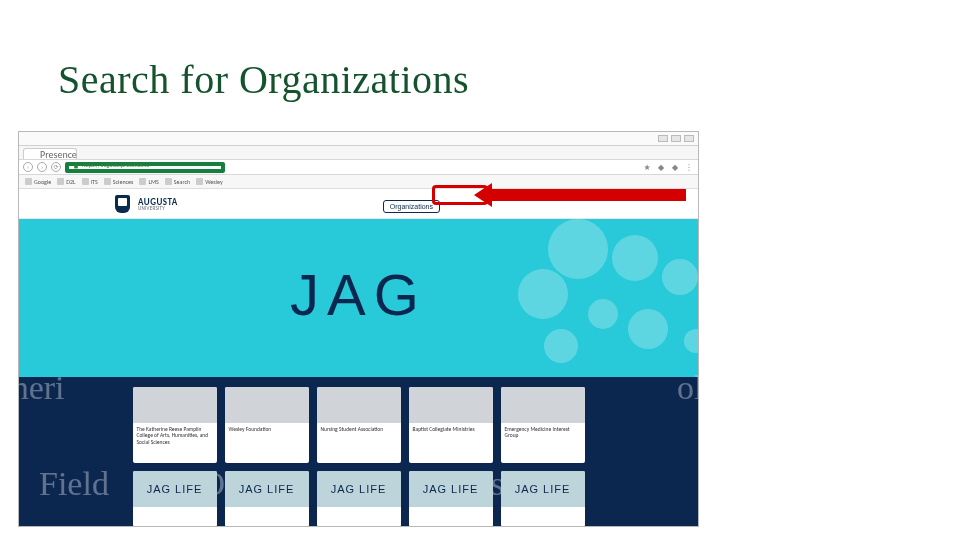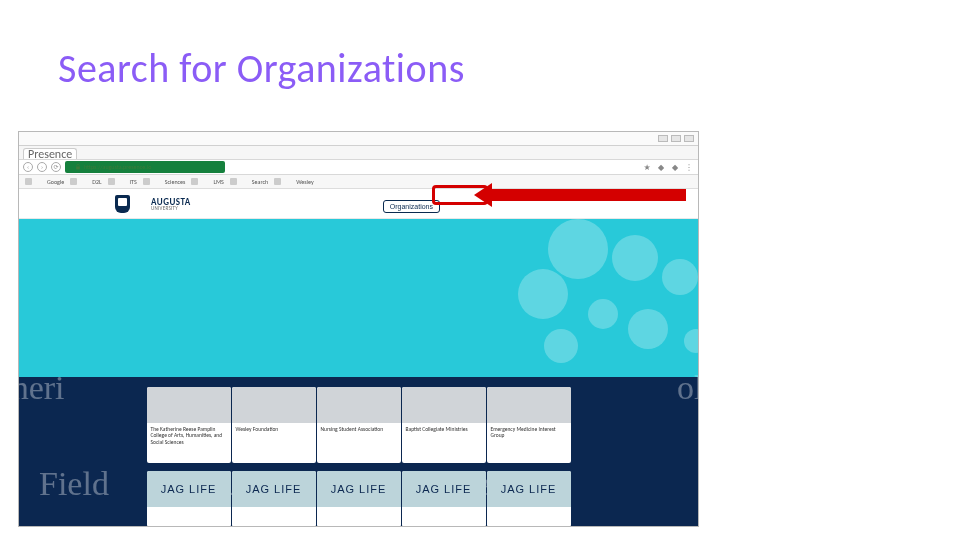--- a/index.html
+++ b/index.html
@@ -1,58 +1,58 @@
 <!DOCTYPE html>
 <html><head>
 <meta charset="utf-8">
 <style>
   * { box-sizing: border-box; margin: 0; padding: 0; }
   html, body { width: 960px; height: 540px; font-family: "Segoe UI", Calibri, Arial, sans-serif; background: #fff; overflow: hidden; }
   .stage { position: relative; width: 960px; height: 540px; }
-  .slide-title { position: absolute; left: 58px; top: 44px; font-size: 40px; font-weight: 400; color: #8b5cf6; letter-spacing: 0.5px; }
+  .slide-title { position: absolute; left: 58px; top: 56px; font-size: 40px; font-weight: 400; color: #14532d; letter-spacing: 0.5px; font-family: Liberation Serif, serif; }
   .right-caption { position: absolute; left: 713px; top: 148px; width: 235px; font-size: 14px; line-height: 1.35; color: #111; font-weight: 600; }
 
   
   .browser { position: absolute; left: 18px; top: 131px; width: 681px; height: 396px; border: 1px solid #b8b8b8; background: #f0f0f0; display: flex; flex-direction: column; overflow: hidden; }
   .titlebar { height: 14px; background: #fafafa; border-bottom: 1px solid #d0d0d0; display: flex; align-items: center; justify-content: flex-end; padding: 0 4px; gap: 3px; }
   .win-btn { width: 10px; height: 7px; background: #e6e6e6; border: 1px solid #bbb; }
   .tabstrip { height: 13px; background: #f6f6f6; display: flex; align-items: flex-end; padding-left: 4px; }
-  .tab { height: 11px; width: 54px; background: #fff; border: 1px solid #ccc; border-bottom: none; border-radius: 3px 3px 0 0; font-size: 12px; display:flex; align-items:center; padding-left:4px; color:#666; }
+  .tab { height: 11px; width: 54px; background: #fff; border: 1px solid #ccc; border-bottom: none; border-radius: 3px 3px 0 0; font-size: 10px; display:flex; align-items:center; padding-left:16px; color:#666; }
   .url-row { height: 16px; background: #fff; border-top: 1px solid #d8d8d8; border-bottom: 1px solid #d8d8d8; display: flex; align-items: center; gap: 4px; padding: 0 4px; }
   .nav-icon { width: 10px; height: 10px; border-radius: 50%; border: 1px solid #aaa; font-size:6px; display:flex; align-items:center; justify-content:center; color:#888;}
-  .urlbar { flex: 0 0 160px; height: 11px; border: 6px solid #15803d; border-radius: 2px; font-size: 6px; color: #3a7a3a; display: flex; align-items: center; padding-left: 4px; }
+  .urlbar { flex: 0 0 160px; height: 11px; border: 4px solid #15803d; border-radius: 2px; font-size: 6px; color: #3a7a3a; display: flex; align-items: flex-end; padding-left: 4px; }
   .lock { width:6px; height:6px; margin-right:3px; display:inline-block; }
   .lock svg { display:block; }
   .url-spacer { flex: 1; }
   .chrome-icon { width: 10px; height: 10px; font-size: 8px; color:#888; display:flex; align-items:center; justify-content:center; }
   .bookmark-row { height: 14px; background: #f7f7f7; border-bottom: 1px solid #ddd; display:flex; align-items:center; gap:6px; padding:0 6px; }
-  .bookmark { font-size: 6px; color:#555; display:flex; align-items:center; gap:15px; }
+  .bookmark { font-size: 6px; color:#555; display:flex; align-items:center; gap:2px; }
   .bm-ico { width:7px; height:7px; background:#ccc; border-radius:1px; }
 
   
   .site { flex: 1; background: #fff; position: relative; overflow: hidden; }
   .site-header { height: 30px; background: #fff; border-bottom: 1px solid #e8e8e8; display:flex; align-items:center; padding: 0 10px; }
-  .brandmark { display:flex; align-items:center; gap:21px; margin-left: 86px; }
+  .brandmark { display:flex; align-items:center; gap:8px; margin-left: 86px; }
   .brand-logo { width:15px; height:18px; background:#0a2a50; border-radius:2px 2px 6px 6px; position:relative; }
   .brand-logo::after{ content:""; position:absolute; left:3px; top:3px; width:9px; height:8px; background:#fff; border-radius:1px;}
   .brand-text { display:flex; flex-direction:column; line-height:1; }
   .brand-top { font-size:9px; font-weight:700; color:#0a2a50; letter-spacing:0.5px; }
   .brand-sub { font-size:5px; color:#6a6a6a; letter-spacing:0.3px; }
   .org-btn-wrap { margin-left: auto; margin-right: 248px; }
   .org-btn { font-size:7px; color:#0a2a50; background:#fff; border:1px solid #0a2a50; border-radius:3px; padding:2px 6px; cursor:pointer; }
 
   .hero { height: 158px; background: #28c9d9; position:relative; overflow:hidden; }
   .dots { position:absolute; right:-30px; top:-10px; width:260px; height:180px; pointer-events:none; }
   .dot { position:absolute; border-radius:50%; background: rgba(255,255,255,0.25); }
   .hero-logo { position:absolute; left: 50%; top: 50%; transform: translate(-50%, -55%); display:flex; gap: 26px; align-items:center; filter: blur(0.4px); }
   .jword { font-family: Impact, "Arial Black", sans-serif; font-size: 58px; color:#0b2750; letter-spacing: 8px; position:relative; }
   .jword .accent { position:absolute; width:44px; height:6px; background:#b38a2a; }
 
   .cardsband { background:#0b2750; padding: 10px 18px 6px; }
-  .cardrow { display:flex; gap:1px; justify-content:center; }
+  .cardrow { display:flex; gap:8px; justify-content:center; }
   .card { width: 84px; height: 76px; background:#fff; border-radius:2px; display:flex; flex-direction:column; overflow:hidden; font-size:5.5px; color:#333; filter: blur(0.3px);}
   .card-img { height: 36px; background:#d0d4d8; }
   .card-body { padding: 3px 4px; line-height:1.15; }
   .cardrow.second { margin-top: 8px; }
   .card.sm { height: 56px; }
   .card.sm .card-img { height:36px; background: #bcd4da; display:flex; align-items:center; justify-content:center; font-family: Impact, "Arial Black", sans-serif; font-size:11px; color:#0b2750; letter-spacing:1px;}
   .ghost-text { position:absolute; font-family: "Brush Script MT", cursive; color: rgba(255,255,255,0.35); font-size: 34px; pointer-events:none; white-space:nowrap; }
 
   
   .callout { position:absolute; left: 432px; top: 185px; width: 260px; height: 28px; pointer-events:none; }
@@ -147,20 +147,21 @@
           <div class="dot" style="width:60px;height:60px;right:120px;top:10px;"></div>
           <div class="dot" style="width:46px;height:46px;right:70px;top:26px;"></div>
           <div class="dot" style="width:36px;height:36px;right:30px;top:50px;"></div>
           <div class="dot" style="width:50px;height:50px;right:160px;top:60px;"></div>
           <div class="dot" style="width:30px;height:30px;right:110px;top:90px;"></div>
           <div class="dot" style="width:40px;height:40px;right:60px;top:100px;"></div>
           <div class="dot" style="width:24px;height:24px;right:20px;top:120px;"></div>
           <div class="dot" style="width:34px;height:34px;right:150px;top:120px;"></div>
         </div>
         <div class="hero-logo">
+          <div class="jword">JAG</div>
         </div>
       </div>
 
       <div class="cardsband" style="position:relative;">
         <span class="ghost-text" style="left:-30px; top:-8px;">Cheri</span>
         <span class="ghost-text" style="right:-30px; top:-8px;">olle</span>
 
         <div class="cardrow">
           <div class="card">
               <div class="card-img"></div>

